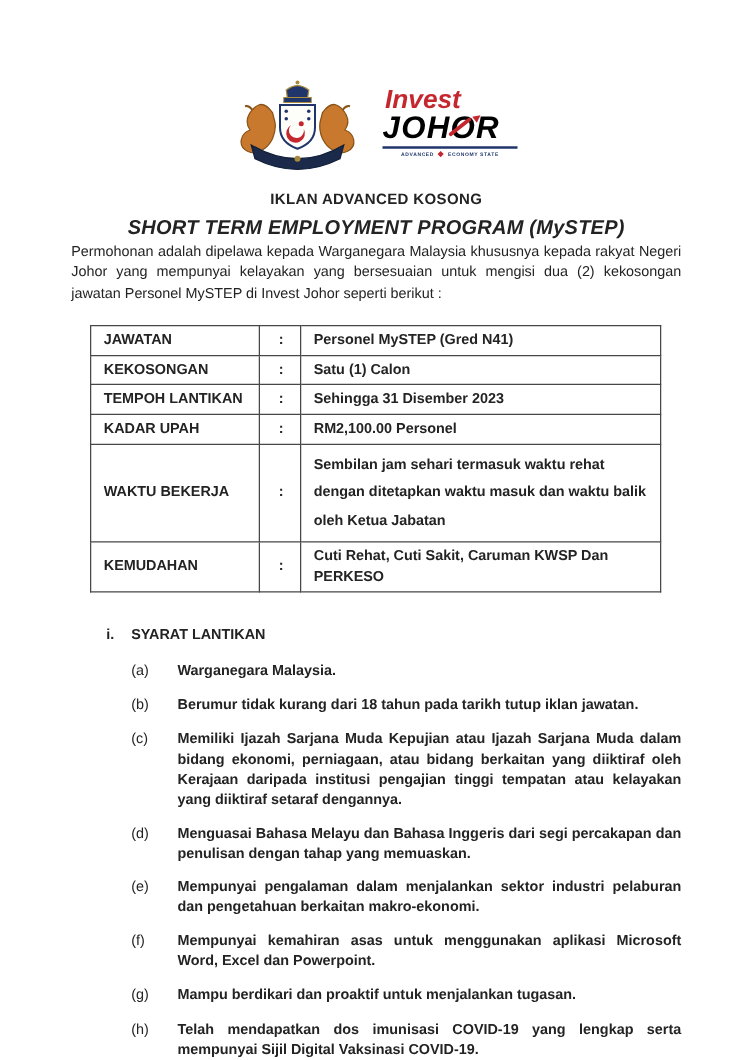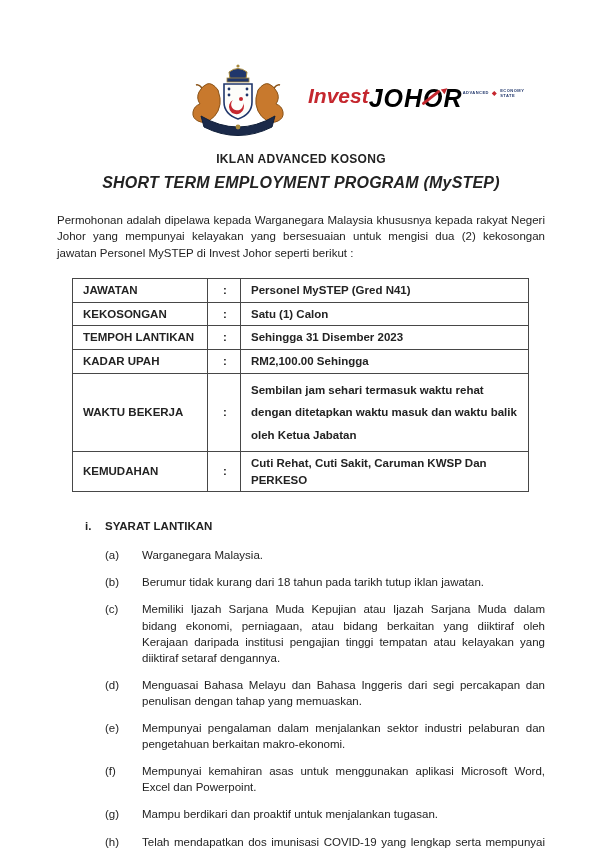--- a/index.html
+++ b/index.html
@@ -13,21 +13,21 @@
     padding: 58px 55px 0 57px;
     overflow: hidden;
   }
 
   
   .logo-row {
     display: flex; justify-content: center; align-items: center;
     gap: 18px; height: 80px;
   }
   .coat { width: 100px; height: 80px; }
-  .invest-logo { width: 108px; display: flex; flex-direction: row; align-items: flex-start; }
+  .invest-logo { width: 108px; display: flex; flex-direction: column; align-items: flex-start; }
   .invest-word {
     color: #c5272e; font-weight: bold; font-style: italic;
     font-size: 21px; line-height: 20px; letter-spacing: 0px; margin-left: 2px;
   }
   .johor-word {
     color: #000000; font-weight: bold; font-style: italic;
     font-size: 25px; line-height: 25px; letter-spacing: 1px;
     display: flex; align-items: center;
   }
   .johor-o { position: relative; display: inline-block; }
@@ -49,21 +49,21 @@
   }
   .logo-tagline .diamond { color: #c5272e; font-size: 6px; line-height: 6px; }
 
   
   .title-block { text-align: center; margin-top: 14px; }
   .title-1 { font-size: 12px; font-weight: bold; letter-spacing: 0.3px; }
   .title-2 { font-size: 16px; font-weight: bold; font-style: italic; margin-top: 8px; letter-spacing: 0.2px; }
 
   
   .intro {
-    margin-top: 20px; font-size: 11.5px; line-height: 1.42;
+    margin-top: 2px; font-size: 11.5px; line-height: 1.42;
     text-align: justify;
   }
 
   
   table.details {
     border-collapse: collapse;
     margin: 17px 0 12px 15px;
     width: 456px;
     table-layout: fixed;
   }
@@ -79,21 +79,21 @@
   td.c-value { width: 288px; }
   td.c-value.tall { line-height: 1.95; padding-top: 5px; padding-bottom: 5px; }
 
   
   .section { margin-top: 28px; margin-left: 28px; }
   .section-heading { display: flex; font-size: 11.5px; font-weight: bold; }
   .section-heading .num { width: 20px; }
   .items { margin-left: 20px; margin-top: 15px; }
   .item { display: flex; font-size: 11.5px; line-height: 1.4; margin-bottom: 11px; }
   .item .letter { width: 37px; flex: 0 0 37px; }
-  .item .text { flex: 1; text-align: justify; }
+  .item .text { flex: 1; text-align: justify; font-weight: bold; }
 </style>
 </head>
 <body>
 
 <div class="page">
 
   <div class="logo-row">
     <svg class="coat" viewBox="0 0 100 80">
 
       <path d="M41 14 q9 -7 18 0 l-1 7 l-16 0 z" fill="#20366b" stroke="#a98a3c" stroke-width="1"></path>
@@ -154,21 +154,21 @@
         <td class="c-value">Satu (1) Calon</td>
       </tr>
       <tr>
         <td class="c-label">TEMPOH LANTIKAN</td>
         <td class="c-sep">:</td>
         <td class="c-value">Sehingga 31 Disember 2023</td>
       </tr>
       <tr>
         <td class="c-label">KADAR UPAH</td>
         <td class="c-sep">:</td>
-        <td class="c-value">RM2,100.00 Sehingga</td>
+        <td class="c-value">RM2,100.00 Personel</td>
       </tr>
       <tr>
         <td class="c-label">WAKTU BEKERJA</td>
         <td class="c-sep">:</td>
         <td class="c-value tall">Sembilan jam sehari termasuk waktu rehat dengan ditetapkan waktu masuk dan waktu balik oleh Ketua Jabatan</td>
       </tr>
       <tr>
         <td class="c-label">KEMUDAHAN</td>
         <td class="c-sep">:</td>
         <td class="c-value">Cuti Rehat, Cuti Sakit, Caruman KWSP Dan PERKESO</td>

